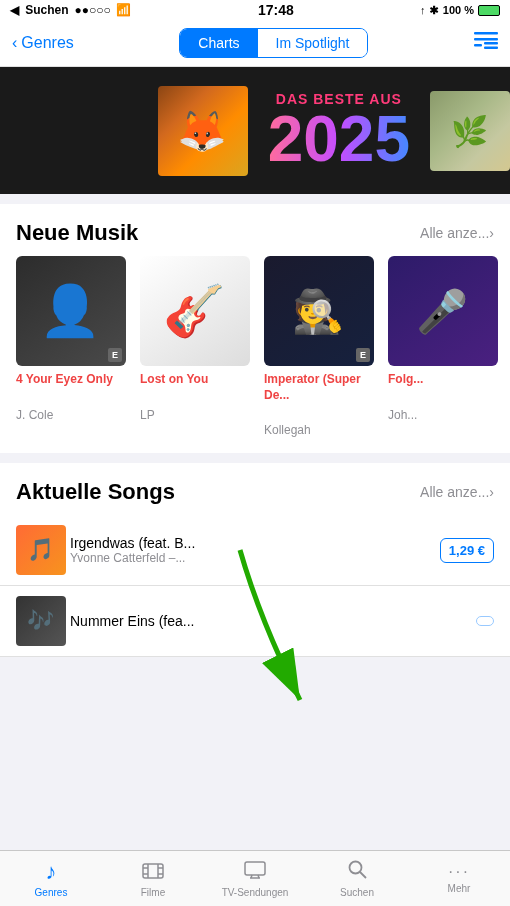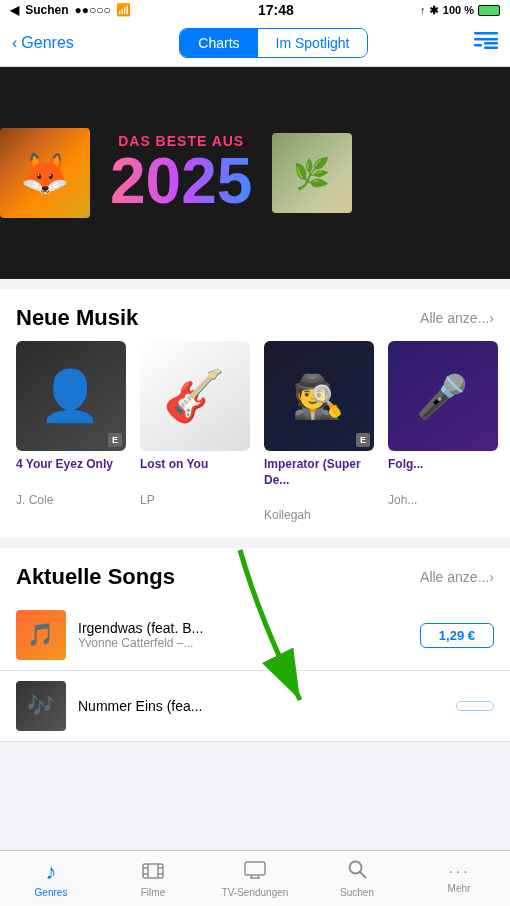--- a/index.html
+++ b/index.html
@@ -66,24 +66,24 @@
       color: #007aff;
     }
     .nav-list-icon {
       color: #007aff;
       font-size: 20px;
     }
 
     
     .hero-banner {
       background: #1a1a1a;
-      height: 212px;
-      display: flex;
-      align-items: center;
-      justify-content: flex-start;
+      height: 127px;
+      display: flex;
+      align-items: center;
+      justify-content: flex-end;
       position: relative;
       overflow: hidden;
     }
     .hero-inner {
       display: flex;
       align-items: center;
       gap: 20px;
     }
     .album-fox {
       width: 90px;
@@ -203,41 +203,41 @@
       width: 14px;
       height: 14px;
       border-radius: 2px;
       display: flex;
       align-items: center;
       justify-content: center;
     }
     .album-name {
       font-size: 12px;
       font-weight: 600;
-      color: #4c1d95;
+      color: #ef4444;
       line-height: 1.3;
     }
     .album-artist {
       font-size: 12px;
       color: #8e8e93;
       margin-top: 20px;
     }
 
     
     .songs-section {
       background: #fff;
       margin-top: 10px;
       padding: 16px 0 0 0;
     }
     .song-row {
       display: flex;
       align-items: center;
       padding: 10px 16px;
       border-bottom: 1px solid #e0e0e0;
-      gap: 12px;
+      gap: 4px;
     }
     .song-cover {
       width: 50px;
       height: 50px;
       border-radius: 4px;
       flex-shrink: 0;
       position: relative;
     }
     .song-cover-1 {
       background: linear-gradient(135deg, #ff6b35, #f7931e);
@@ -262,21 +262,21 @@
       white-space: nowrap;
       overflow: hidden;
       text-overflow: ellipsis;
     }
     .price-btn {
       border: 1.5px solid #007aff;
       border-radius: 6px;
       color: #007aff;
       font-size: 13px;
       font-weight: 600;
-      padding: 4px 18px;
+      padding: 4px 8px;
       background: #fff;
       cursor: pointer;
       flex-shrink: 0;
     }
 
     
     .tab-bar {
       position: fixed;
       bottom: 0;
       left: 0;

